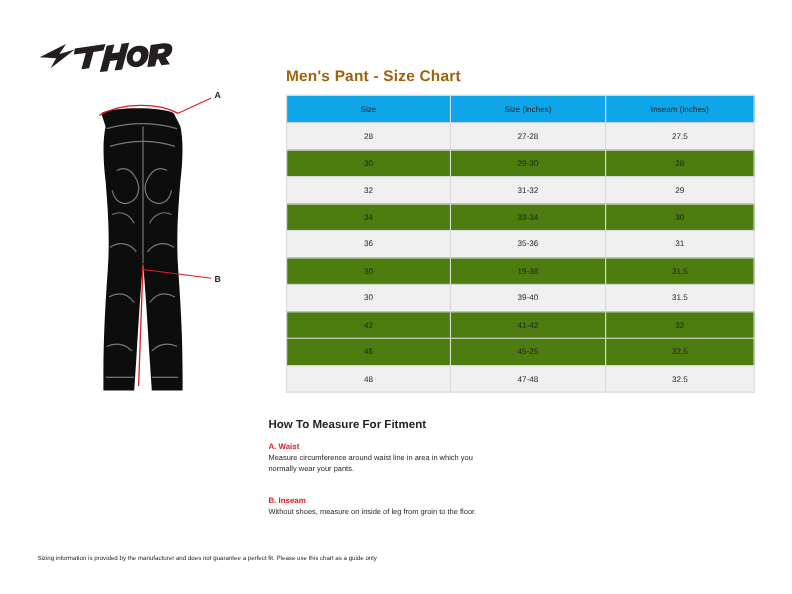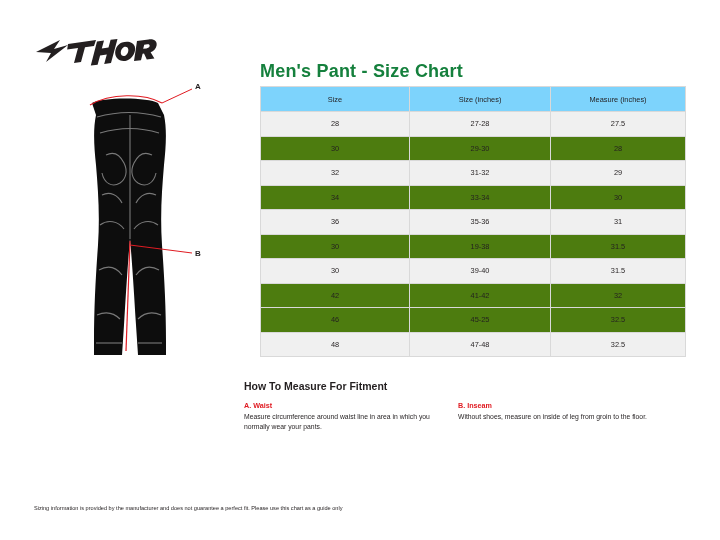--- a/index.html
+++ b/index.html
@@ -37,24 +37,24 @@
     top: 55px;
     width: 200px;
     height: 340px;
   }
 
   
   .chart-title {
     position: absolute;
     left: 260px;
     top: 61px;
-    font-size: 18px;
+    font-size: 14px;
     font-weight: bold;
     letter-spacing: 0.2px;
-    color: #15803d;
+    color: #a16207;
   }
 
   
   .size-table {
     position: absolute;
     left: 260px;
     top: 86px;
     width: 422px;
     border-collapse: collapse;
     table-layout: fixed;
@@ -62,21 +62,21 @@
   .size-table th, .size-table td {
     border: 1px solid #d9d9d9;
     text-align: center;
     font-size: 7.4px;
     color: #231f20;
     height: 23.5px;
     padding: 0;
     font-weight: normal;
   }
   .size-table th {
-    background: #7dd3fc;
+    background: #0ea5e9;
     font-weight: normal;
     height: 24px;
   }
   .size-table tr.odd td {
     background: #f0f0f0;
   }
   .size-table tr.even td {
     background: #4d7c0f;
   }
   .col-size   { width: 148px; }
@@ -92,20 +92,21 @@
   }
   .howto-title {
     font-size: 10.5px;
     font-weight: bold;
     color: #231f20;
     margin-bottom: 9px;
   }
   .howto-cols {
     display: flex;
     gap: 18px;
+    flex-direction: column;
   }
   .howto-col {
     width: 196px;
   }
   .howto-label {
     font-size: 7.2px;
     font-weight: bold;
     color: #e01b22;
     margin-bottom: 2px;
   }
@@ -195,21 +196,21 @@
     </svg>
   </div>
 
   <div class="chart-title">Men's Pant - Size Chart</div>
 
   <table class="size-table">
     <thead>
       <tr>
         <th class="col-size">Size</th>
         <th class="col-waist">Size (inches)</th>
-        <th class="col-inseam">Measure (inches)</th>
+        <th class="col-inseam">Inseam (inches)</th>
       </tr>
     </thead>
     <tbody>
       <tr class="odd">
         <td>28</td>
         <td>27-28</td>
         <td>27.5</td>
       </tr>
       <tr class="even">
         <td>30</td>

